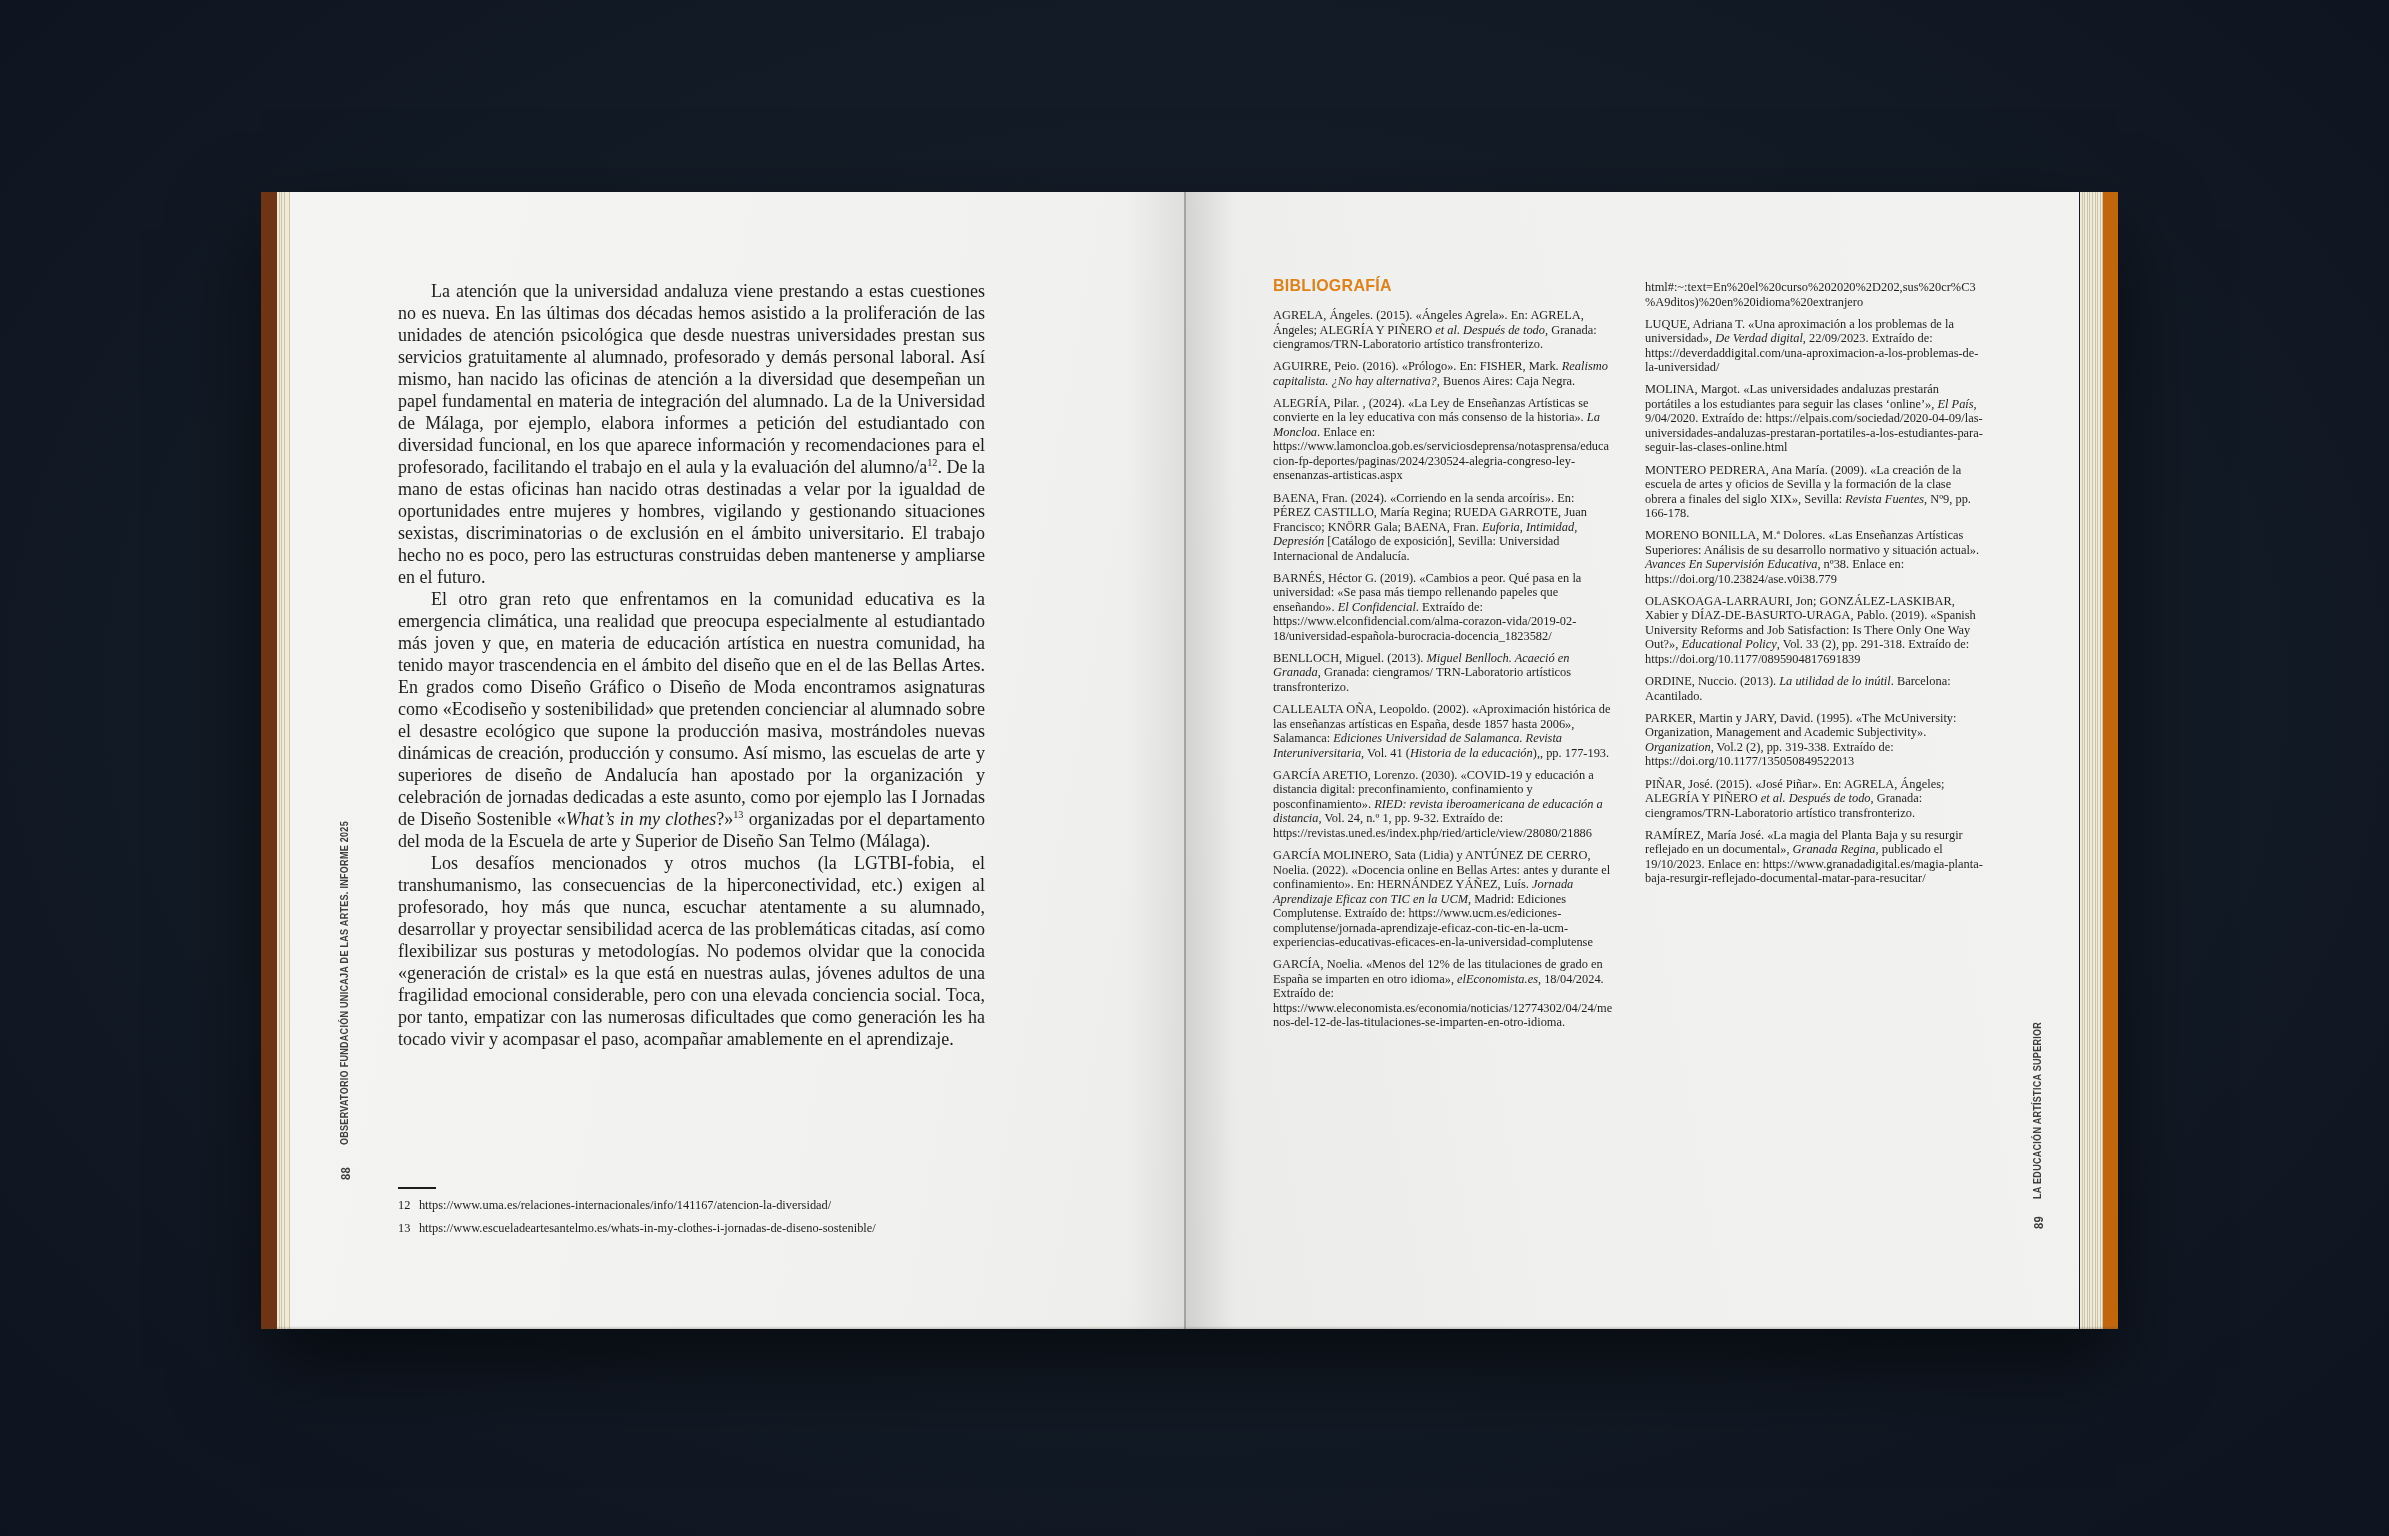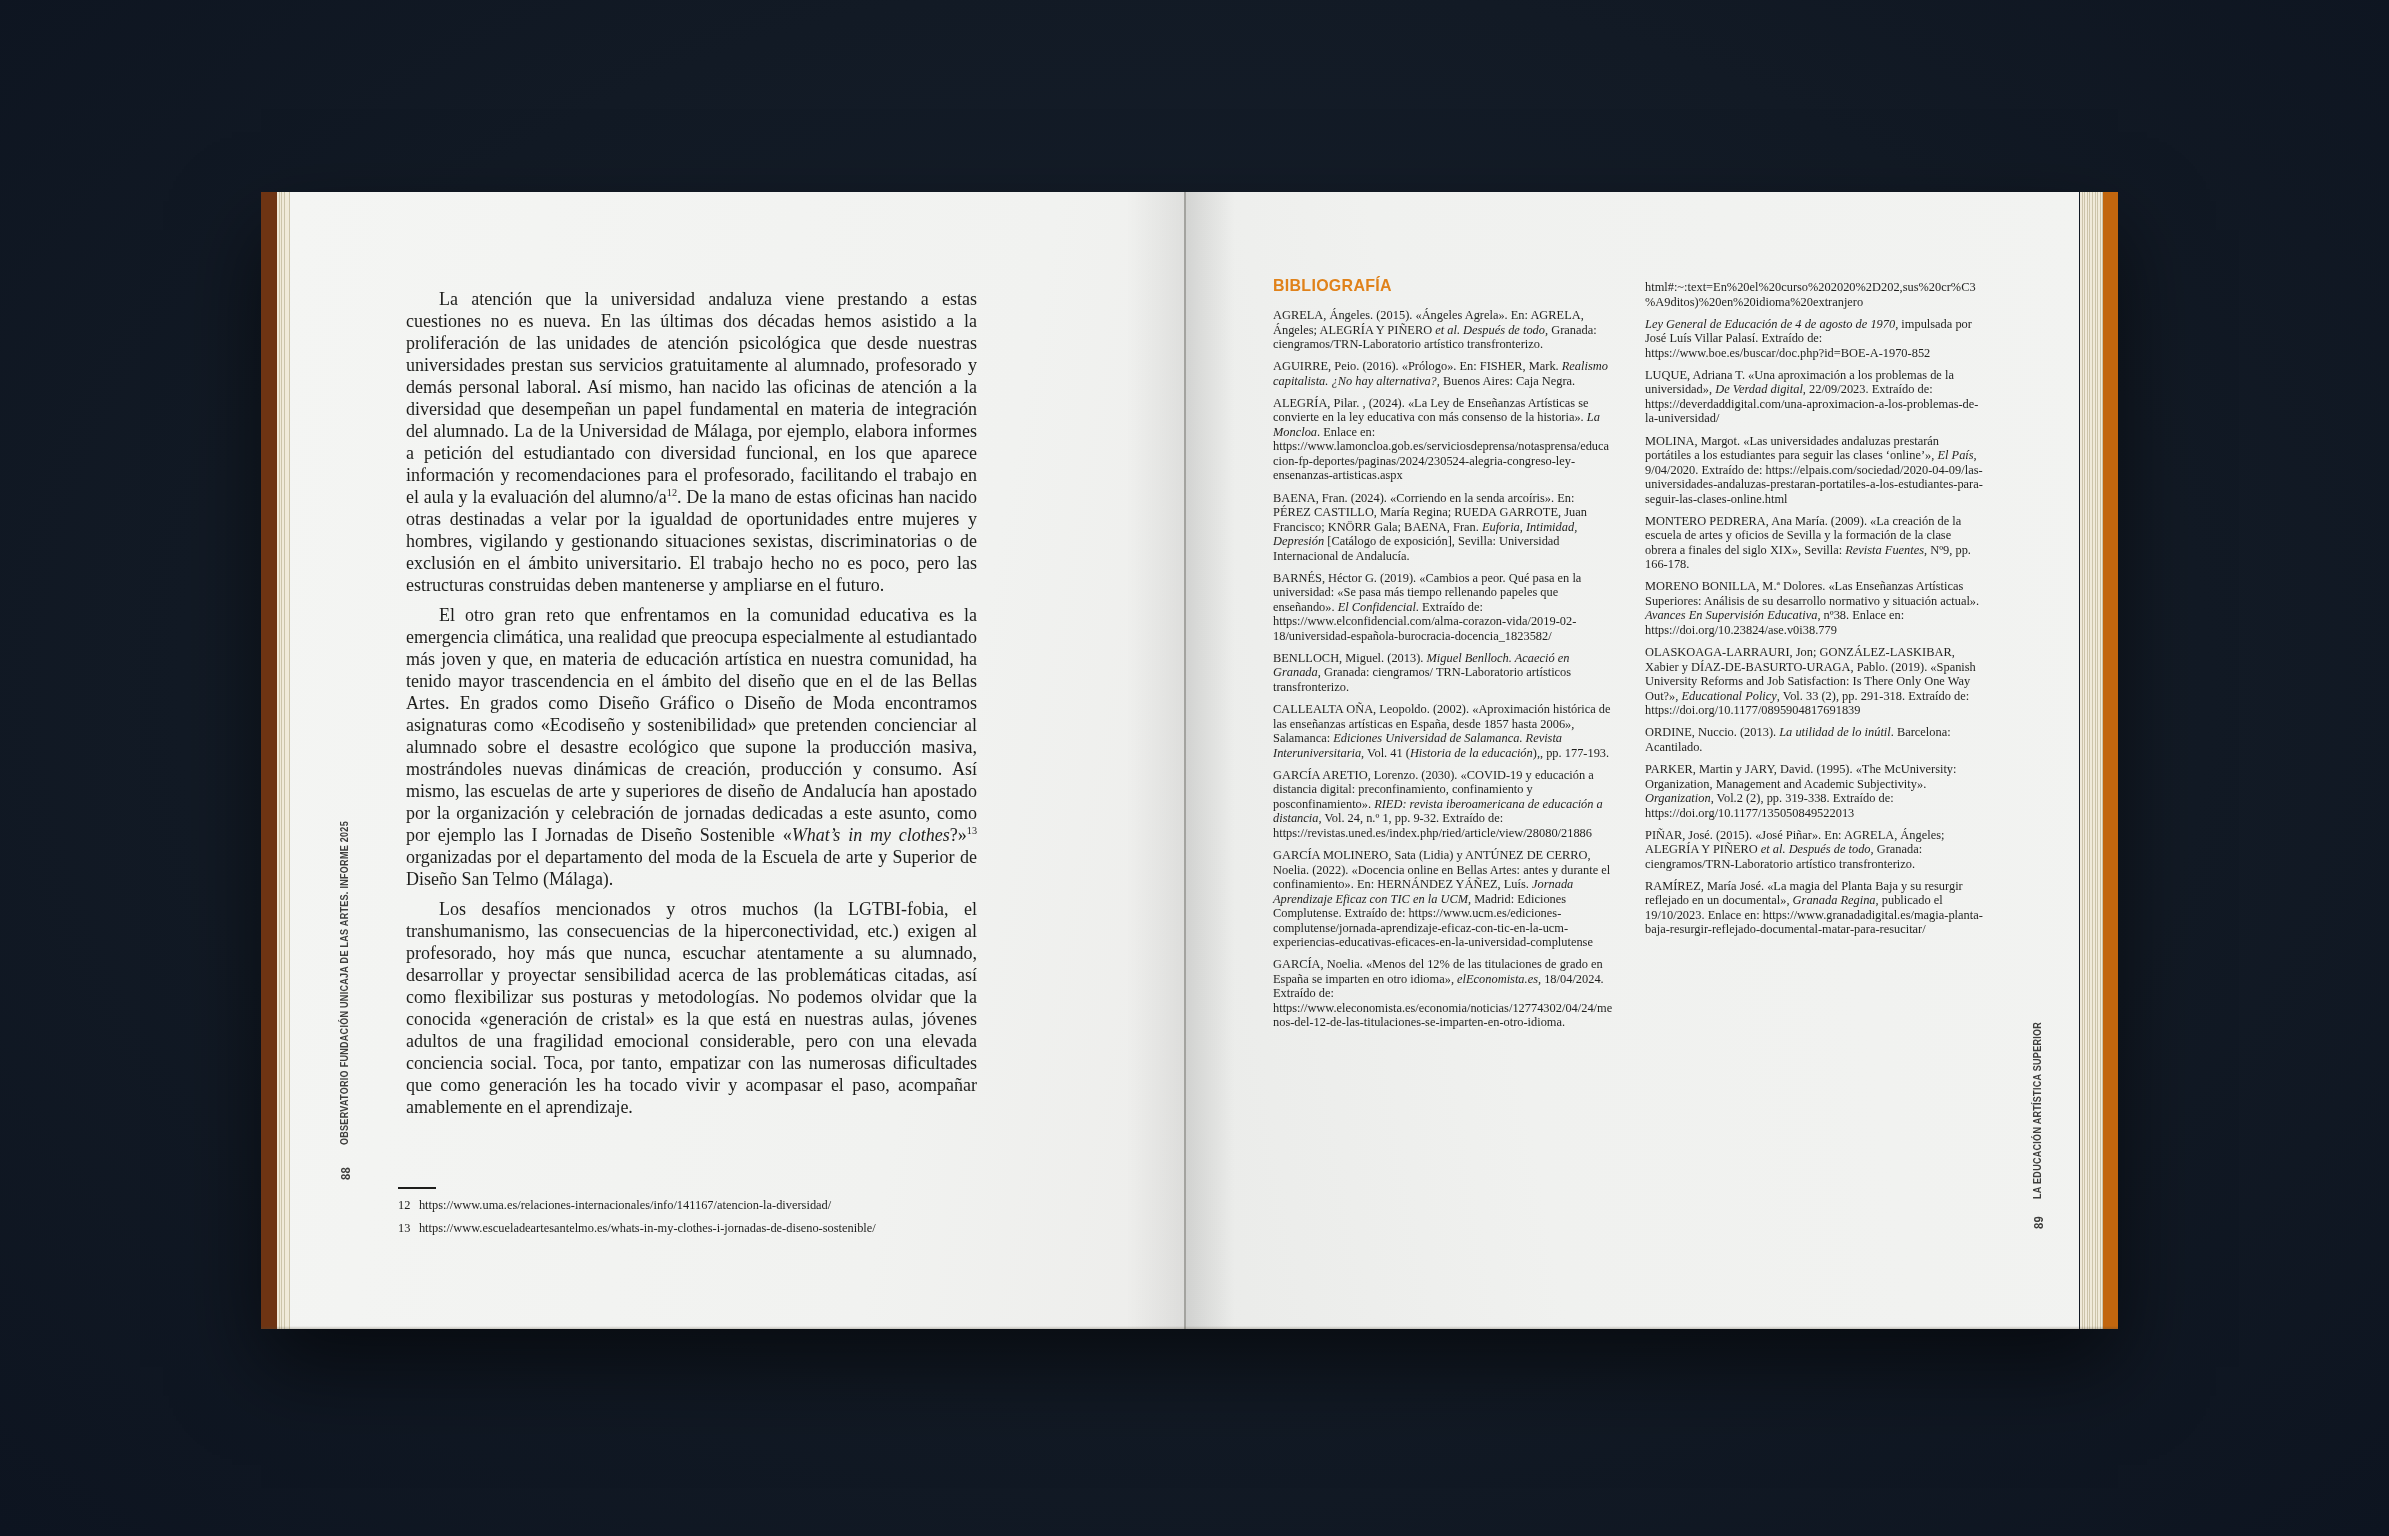--- a/index.html
+++ b/index.html
@@ -33,21 +33,21 @@
     background: linear-gradient(90deg, rgba(0,0,0,0.11) 0%, rgba(0,0,0,0) 100%); }
   .bottom-shade { position:absolute; left:0; bottom:0; width:100%; height:3.4px;
     background: linear-gradient(0deg, rgba(80,70,50,0.28), rgba(0,0,0,0)); }
 
   
   .body-text {
     position:absolute; left:108px; top:88px; width:587px;
     font-size:18px; line-height:22px; color:#1d1d1b;
     text-align:justify; hyphens:auto; -webkit-hyphens:auto;
   }
-  .para { margin:8px; text-indent:33px; }
+  .para { margin:0; text-indent:33px; }
   .para i { font-style:italic; }
   .para sup { font-size:10.2px; line-height:0; }
 
   .footnote-rule { position:absolute; left:108px; top:995px; width:38px; height:1.7px; background:#1d1d1b; }
   .footnotes { position:absolute; left:108px; top:1006px; width:614px; font-size:12.4px; line-height:15.4px; color:#1d1d1b; }
   .footnote { margin-bottom:7.7px; white-space:nowrap; }
   .fn-num { margin-right:8.5px; }
 
   
   .v-label {
@@ -110,21 +110,20 @@
         <p class="bib-entry"><span>BAENA, Fran. (2024). «Corriendo en la senda arcoíris». En: PÉREZ CASTILLO, María Regina; RUEDA GARROTE, Juan Francisco; KNÖRR Gala; BAENA, Fran. </span><i>Euforia, Intimidad, Depresión</i><span> [Catálogo de exposición], Sevilla: Universidad Internacional de Andalucía.</span></p>
         <p class="bib-entry"><span>BARNÉS, Héctor G. (2019). «Cambios a peor. Qué pasa en la universidad: «Se pasa más tiempo rellenando papeles que enseñando». </span><i>El Confidencial</i><span>. Extraído de: https://www.elconfidencial.com/alma-corazon-vida/2019-02-18/universidad-española-burocracia-docencia_1823582/</span></p>
         <p class="bib-entry"><span>BENLLOCH, Miguel. (2013). </span><i>Miguel Benlloch. Acaeció en Granada</i><span>, Granada: ciengramos/ TRN-Laboratorio artísticos transfronterizo.</span></p>
         <p class="bib-entry"><span>CALLEALTA OÑA, Leopoldo. (2002). «Aproximación histórica de las enseñanzas artísticas en España, desde 1857 hasta 2006», Salamanca: </span><i>Ediciones Universidad de Salamanca. Revista Interuniversitaria</i><span>, Vol. 41 (</span><i>Historia de la educación</i><span>),, pp. 177-193.</span></p>
         <p class="bib-entry"><span>GARCÍA ARETIO, Lorenzo. (2030). «COVID-19 y educación a distancia digital: preconfinamiento, confinamiento y posconfinamiento». </span><i>RIED: revista iberoamericana de educación a distancia</i><span>, Vol. 24, n.º 1, pp. 9-32. Extraído de: https://revistas.uned.es/index.php/ried/article/view/28080/21886</span></p>
         <p class="bib-entry"><span>GARCÍA MOLINERO, Sata (Lidia) y ANTÚNEZ DE CERRO, Noelia. (2022). «Docencia online en Bellas Artes: antes y durante el confinamiento». En: HERNÁNDEZ YÁÑEZ, Luís. </span><i>Jornada Aprendizaje Eficaz con TIC en la UCM</i><span>, Madrid: Ediciones Complutense. Extraído de: https://www.ucm.es/ediciones-complutense/jornada-aprendizaje-eficaz-con-tic-en-la-ucm-experiencias-educativas-eficaces-en-la-universidad-complutense</span></p>
         <p class="bib-entry"><span>GARCÍA, Noelia. «Menos del 12% de las titulaciones de grado en España se imparten en otro idioma», </span><i>elEconomista.es</i><span>, 18/04/2024. Extraído de: https://www.eleconomista.es/economia/noticias/12774302/04/24/menos-del-12-de-las-titulaciones-se-imparten-en-otro-idioma.</span></p>
       </div>
     <div class="bib-col" id="bib-col-2">
         <p class="bib-entry"><span>html#:~:text=En%20el%20curso%202020%2D202,sus%20cr%C3%A9ditos)%20en%20idioma%20extranjero</span></p>
-        <p class="bib-entry"><i>Ley General de Educación de 4 de agosto de 1970</i><span>, impulsada por José Luís Villar Palasí. Extraído de: https://www.boe.es/buscar/doc.php?id=BOE-A-1970-852</span></p>
         <p class="bib-entry"><span>LUQUE, Adriana T. «Una aproximación a los problemas de la universidad», </span><i>De Verdad digital</i><span>, 22/09/2023. Extraído de: https://deverdaddigital.com/una-aproximacion-a-los-problemas-de-la-universidad/</span></p>
         <p class="bib-entry"><span>MOLINA, Margot. «Las universidades andaluzas prestarán portátiles a los estudiantes para seguir las clases ‘online’», </span><i>El País</i><span>, 9/04/2020. Extraído de: https://elpais.com/sociedad/2020-04-09/las-universidades-andaluzas-prestaran-portatiles-a-los-estudiantes-para-seguir-las-clases-online.html</span></p>
         <p class="bib-entry"><span>MONTERO PEDRERA, Ana María. (2009). «La creación de la escuela de artes y oficios de Sevilla y la formación de la clase obrera a finales del siglo XIX», Sevilla: </span><i>Revista Fuentes</i><span>, Nº9, pp. 166-178.</span></p>
         <p class="bib-entry"><span>MORENO BONILLA, M.ª Dolores. «Las Enseñanzas Artísticas Superiores: Análisis de su desarrollo normativo y situación actual». </span><i>Avances En Supervisión Educativa</i><span>, nº38. Enlace en: https://doi.org/10.23824/ase.v0i38.779</span></p>
         <p class="bib-entry"><span>OLASKOAGA-LARRAURI, Jon; GONZÁLEZ-LASKIBAR, Xabier y DÍAZ-DE-BASURTO-URAGA, Pablo. (2019). «Spanish University Reforms and Job Satisfaction: Is There Only One Way Out?», </span><i>Educational Policy</i><span>, Vol. 33 (2), pp. 291-318. Extraído de: https://doi.org/10.1177/0895904817691839</span></p>
         <p class="bib-entry"><span>ORDINE, Nuccio. (2013). </span><i>La utilidad de lo inútil</i><span>. Barcelona: Acantilado.</span></p>
         <p class="bib-entry"><span>PARKER, Martin y JARY, David. (1995). «The McUniversity: Organization, Management and Academic Subjectivity». </span><i>Organization</i><span>, Vol.2 (2), pp. 319-338. Extraído de: https://doi.org/10.1177/135050849522013</span></p>
         <p class="bib-entry"><span>PIÑAR, José. (2015). «José Piñar». En: AGRELA, Ángeles; ALEGRÍA Y PIÑERO </span><i>et al. Después de todo</i><span>, Granada: ciengramos/TRN-Laboratorio artístico transfronterizo.</span></p>
         <p class="bib-entry"><span>RAMÍREZ, María José. «La magia del Planta Baja y su resurgir reflejado en un documental», </span><i>Granada Regina</i><span>, publicado el 19/10/2023. Enlace en: https://www.granadadigital.es/magia-planta-baja-resurgir-reflejado-documental-matar-para-resucitar/</span></p>
       </div>

